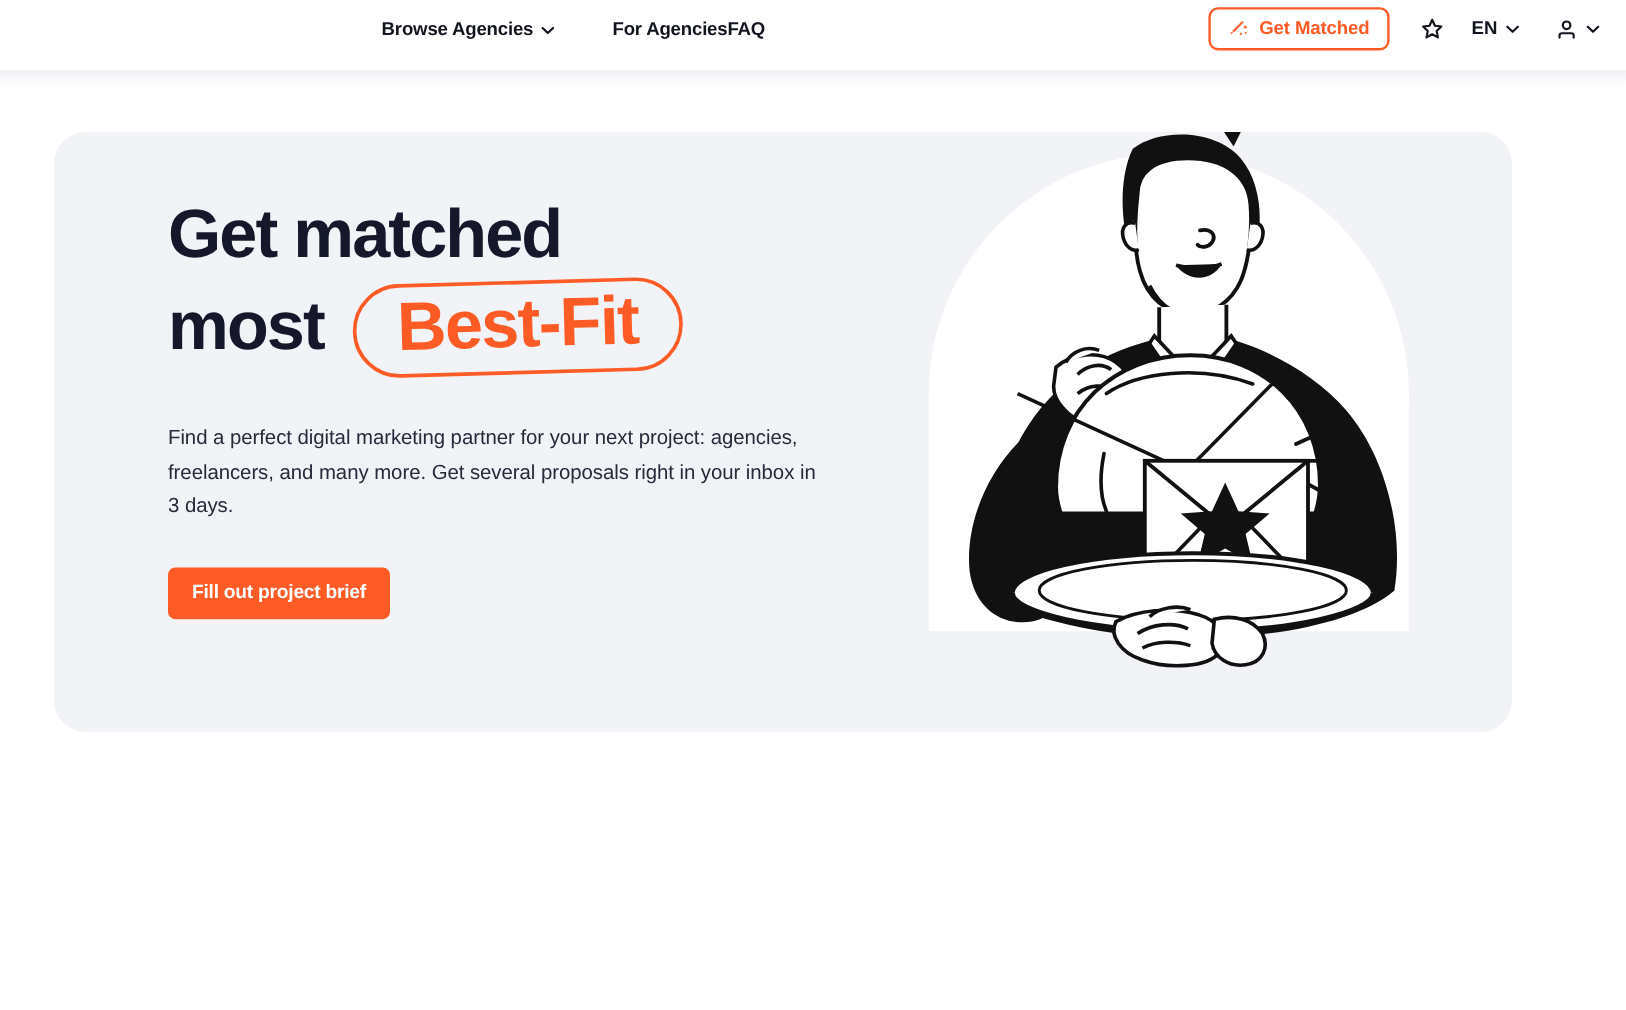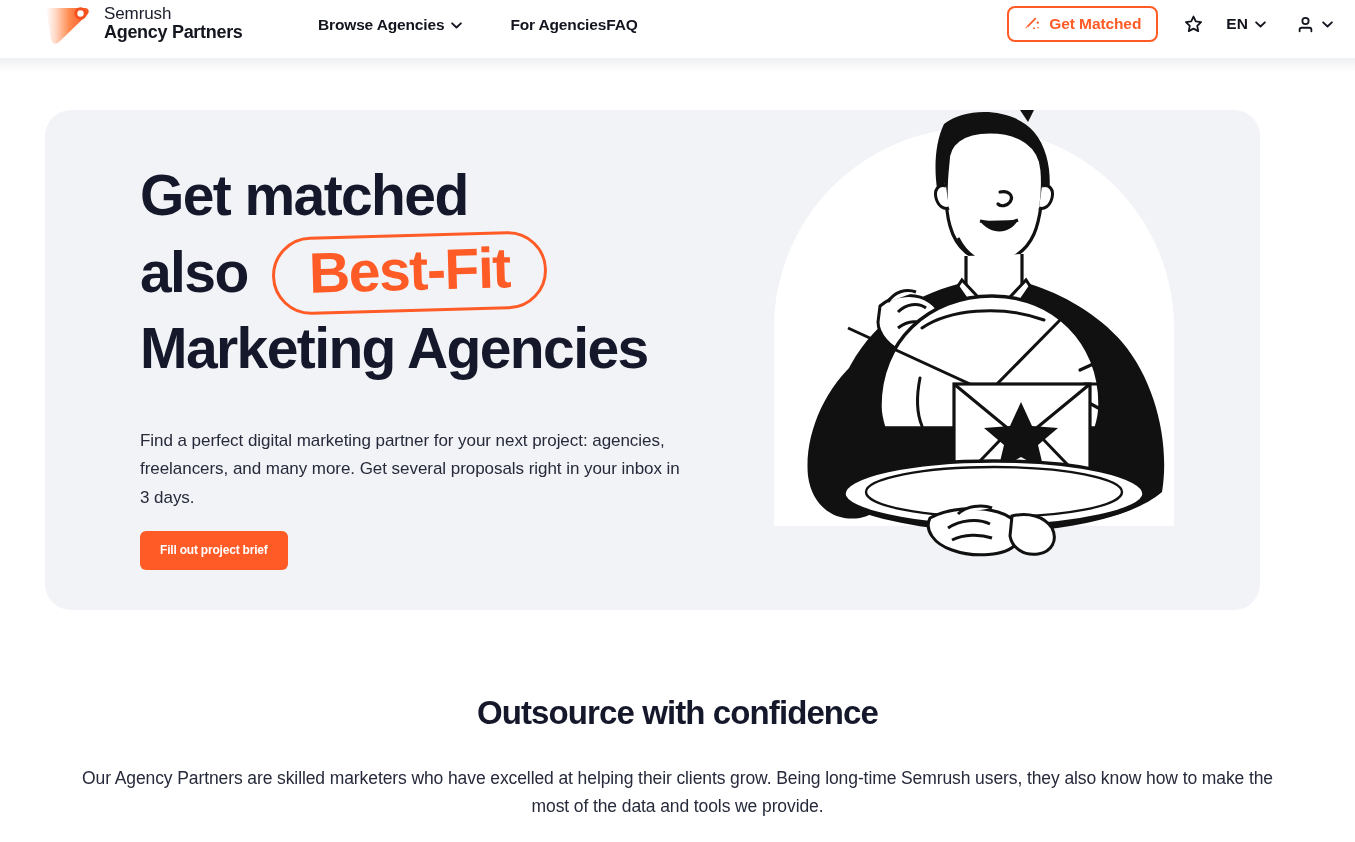--- a/index.html
+++ b/index.html
@@ -184,28 +184,28 @@
   .hero-desc {
     margin-top: 40px;
     font-size: 17px;
     line-height: 1.66;
     color: #262a3a;
     width: 540px;
     letter-spacing: -0.05px;
   }
 
   .btn-brief {
-    margin-top: 19px;
+    margin-top: 37px;
     display: inline-block;
     background: #ff5b26;
     color: #ffffff;
     border: none;
     border-radius: 6px;
     padding: 12px 20px 13px 20px;
-    font-size: 12px;
+    font-size: 16px;
     font-weight: 700;
     letter-spacing: -0.2px;
     cursor: pointer;
     font-family: "Liberation Sans", sans-serif;
   }
 
   
   .hero-art {
     position: absolute;
     right: 48px;
@@ -239,39 +239,20 @@
     letter-spacing: -0.1px;
   }
 </style>
 </head>
 <body>
 
 <div class="page">
 
   <div class="header">
 
-    <a class="brand" href="#">
-      <svg class="brand-mark" viewBox="0 0 50 44">
-        <defs>
-          <linearGradient id="flagGrad" x1="0" y1="0.5" x2="1" y2="0.5">
-            <stop offset="0%" stop-color="#ffffff"></stop>
-            <stop offset="22%" stop-color="#ffd9c7"></stop>
-            <stop offset="55%" stop-color="#ff8a4e"></stop>
-            <stop offset="100%" stop-color="#f5511e"></stop>
-          </linearGradient>
-        </defs>
-        <path d="M3 6 L42 6 C46 6 47 10 44 13 L16 40 C13 43 9 42 8 38 Z" fill="url(#flagGrad)"></path>
-        <circle cx="37.5" cy="11.5" r="6.2" fill="#f5511e"></circle>
-        <circle cx="37.5" cy="11.5" r="3.2" fill="#ffffff"></circle>
-      </svg>
-      <span class="brand-text">
-        <span class="brand-line1">Semrush</span><br>
-        <span class="brand-line2">Agency Partners</span>
-      </span>
-    </a>
 
     <nav class="nav">
       <div class="nav-item nav-gap1">
         <span>Browse Agencies</span>
         <svg class="chev" viewBox="0 0 12 8">
           <path d="M1 1.5 L6 6.3 L11 1.5" fill="none" stroke="#12141e" stroke-width="2.1" stroke-linecap="round" stroke-linejoin="round"></path>
         </svg>
       </div>
       <div class="nav-item nav-gap2">
         <span>For Agencies</span>
@@ -320,24 +301,23 @@
     </div>
   </div>
   <div class="header-shadow"></div>
 
   <section class="hero">
 
     <div class="hero-left">
       <h1 class="hero-title">
         <span class="line">Get matched</span>
         <span class="line line2">
-          <span>also</span>
+          <span>most</span>
           <span class="pill">Best-Fit</span>
         </span>
-        <span class="line">Marketing Agencies</span>
       </h1>
 
       <p class="hero-desc">Find a perfect digital marketing partner for your next project: agencies, freelancers, and many more. Get several proposals right in your inbox in 3 days.</p>
 
       <button class="btn-brief">Fill out project brief</button>
     </div>
 
     <svg class="hero-art" viewBox="0 0 450 470">
 
       <circle cx="212" cy="240" r="200" fill="#ffffff"></circle>
@@ -424,18 +404,14 @@
         <path d="M196 426 C204 418 220 416 230 420"></path>
         <path d="M186 440 C198 432 216 430 228 436"></path>
         <path d="M190 452 C202 446 218 446 230 450"></path>
       </g>
 
       <path d="M250 428 C266 424 282 428 290 440 C296 452 290 464 276 466
                C262 468 250 460 248 448 Z" fill="#ffffff" stroke="#111111" stroke-width="3"></path>
     </svg>
   </section>
 
-  <section class="section">
-    <h2 class="section-title">Outsource with confidence</h2>
-    <p class="section-desc">Our Agency Partners are skilled marketers who have excelled at helping their clients grow. Being long-time Semrush users, they also know how to make the most of the data and tools we provide.</p>
-  </section>
 
 </div>
 
 </body></html>

